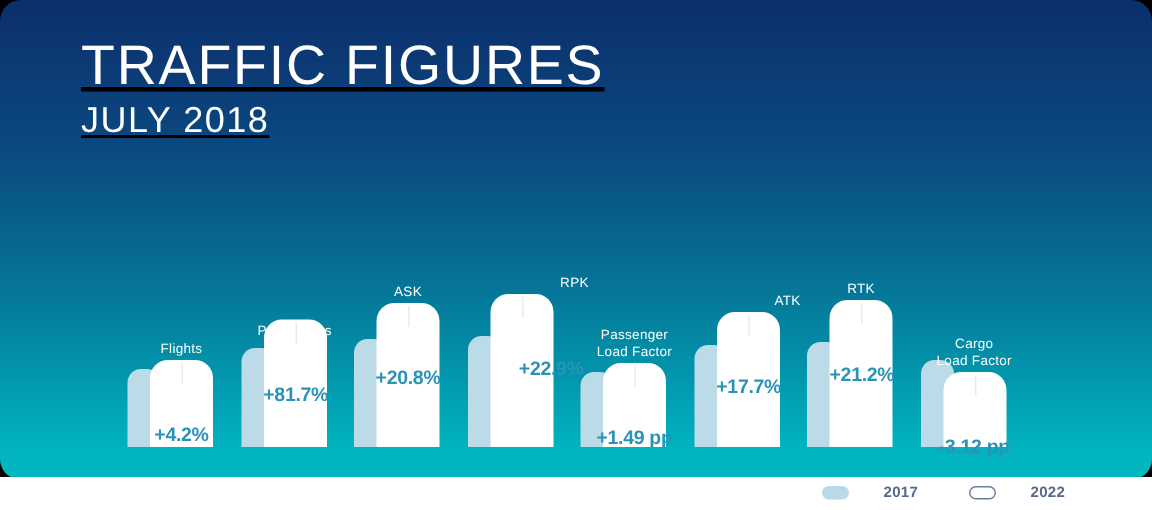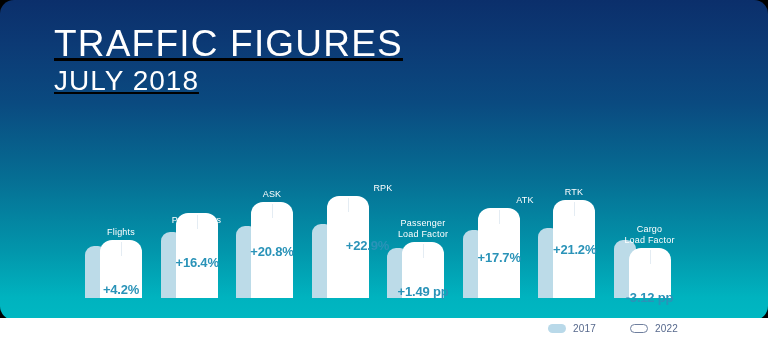--- a/index.html
+++ b/index.html
@@ -29,21 +29,21 @@
     background:#ffffff;border-bottom-left-radius:0;border-bottom-right-radius:0;
   }
 
   
   #titleblock{position:absolute;left:54px;top:24px;text-decoration:underline;}
   #title1{
     color:#ffffff;font-size:37px;line-height:40px;font-weight:300;
     letter-spacing:1.2px;white-space:nowrap;
   }
   #title2{
-    color:#ffffff;font-size:28px;line-height:30px;font-weight:300;
+    color:#ffffff;font-size:24px;line-height:30px;font-weight:300;
     letter-spacing:1.0px;white-space:nowrap;margin-top:2px;
   }
 
   
   #plot{position:absolute;left:0;top:0;width:768px;height:320px;}
 
   
   .bar17{
     position:absolute;bottom:2px;width:22px;
     background:#bcdbe8;
@@ -70,21 +70,21 @@
   }
   .leader{
     position:absolute;width:1px;background:#dfe9f1;opacity:.85;
   }
 
   
   #legend{position:absolute;left:548px;top:323px;display:flex;align-items:center;gap:34px;}
   .legitem{display:flex;align-items:center;gap:7px;}
   .swatch17{width:18px;height:9px;border-radius:5px;background:#b9d9e9;}
   .swatch18{width:18px;height:9px;border-radius:5px;background:#ffffff;border:1.2px solid #6f7f9e;box-sizing:border-box;}
-  .legtext{color:#56688c;font-size:10px;font-weight:400;letter-spacing:.2px;}
+  .legtext{color:#56688c;font-size:10px;font-weight:700;letter-spacing:.2px;margin-left:16px;}
 </style>
 </head>
 <body>
 
 <div id="stage">
 
   <div id="panel">
 
     <div id="titleblock">
       <div id="title1">TRAFFIC FIGURES</div>
@@ -94,21 +94,21 @@
     <div id="plot">
         <div class="bar17" style="left: 85px; bottom: 22px; height: 52px;"></div>
         <div class="bar18" style="left: 100px; bottom: 22px; height: 58px;"></div>
         <div class="barval" style="left: 100px; top: 282px;">+4.2%</div>
         <div class="leader" style="left: 121px; top: 242px; height: 14px;"></div>
         <div class="catlabel" style="left: 76px; width: 90px; top: 227px;">
           <div>Flights</div>
         </div>
         <div class="bar17" style="left: 160.5px; bottom: 22px; height: 66px;"></div>
         <div class="bar18" style="left: 175.5px; bottom: 22px; height: 85px;"></div>
-        <div class="barval" style="left: 175.5px; top: 255px;">+16.4%</div>
+        <div class="barval" style="left: 175.5px; top: 255px;">+81.7%</div>
         <div class="leader" style="left: 196.5px; top: 215px; height: 14px;"></div>
         <div class="catlabel" style="left: 151.5px; width: 90px; top: 215px;">
           <div>Passengers</div>
         </div>
         <div class="bar17" style="left: 236px; bottom: 22px; height: 72px;"></div>
         <div class="bar18" style="left: 251px; bottom: 22px; height: 96px;"></div>
         <div class="barval wide" style="left: 245px; top: 244px;">+20.8%</div>
         <div class="leader" style="left: 272px; top: 204px; height: 14px;"></div>
         <div class="catlabel" style="left: 227px; width: 90px; top: 189px;">
           <div>ASK</div>

